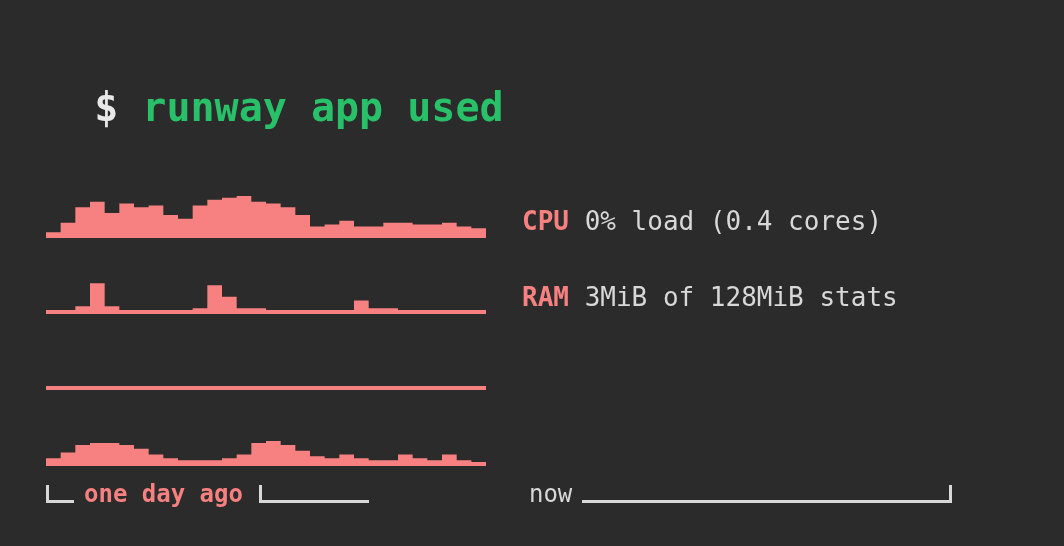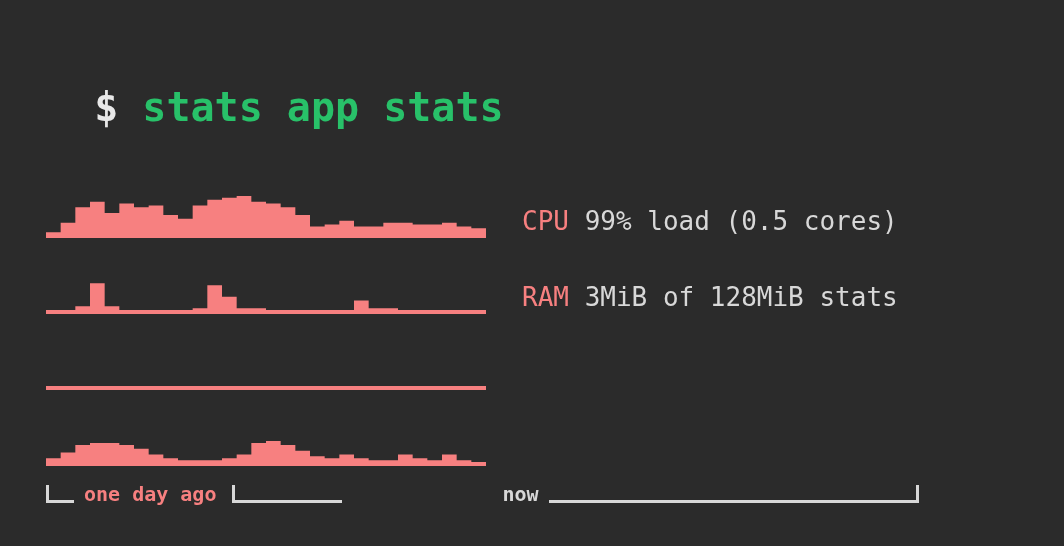--- a/index.html
+++ b/index.html
@@ -34,58 +34,58 @@
   .text-col {
     margin-left:36px;
     display:flex;
     align-items:center;
     font-size:26px;
     letter-spacing:0px;
     white-space:pre;
     line-height:1;
     padding-bottom:4px;
   }
-  .label { color:#f78080; font-weight:400; }
+  .label { color:#f78080; font-weight:700; }
   .val   { color:#d8d8d8; }
   .axis {
     margin-top:10px;
     display:flex;
     align-items:center;
-    font-size:20px;
+    font-size:24px;
     height:36px;
   }
   .axis-line {
     border-bottom:3px solid #d8d8d8;
     height:18px;
     flex:none;
   }
   .axis-line.left  { width:28px;  border-left:3px solid #d8d8d8;  margin-right:10px; }
   .axis-line.midA  { width:110px; border-left:3px solid #d8d8d8;  margin-left:16px; margin-right:10px; }
   .axis-line.midB  { flex:1; border-right:3px solid #d8d8d8; margin-left:10px; max-width:370px; }
   .axis-label-left { color:#f78080; font-weight:700; }
-  .axis-label-right{ color:#d8d8d8; font-weight:700; }
+  .axis-label-right{ color:#d8d8d8; font-weight:400; }
 </style>
 </head>
 <body>
 
 <div class="cmdline">
-  <span class="prompt">$ </span><span class="cmd">stats app stats</span>
+  <span class="prompt">$ </span><span class="cmd">runway app used</span>
 </div>
 
 <div class="stats">
 
   <div class="stat-row">
     <div class="spark-col">
       <svg class="spark" viewBox="0 0 440 48" preserveAspectRatio="none">
         <path class="area" d="M0 46 L0 42.18181818181818 L14.666666666666666 42.18181818181818 L14.666666666666666 32.63636363636364 L29.333333333333332 32.63636363636364 L29.333333333333332 17.363636363636367 L44 17.363636363636367 L44 11.636363636363633 L58.666666666666664 11.636363636363633 L58.666666666666664 23.090909090909093 L73.33333333333333 23.090909090909093 L73.33333333333333 13.545454545454547 L88 13.545454545454547 L88 17.363636363636367 L102.66666666666666 17.363636363636367 L102.66666666666666 15.454545454545453 L117.33333333333333 15.454545454545453 L117.33333333333333 25 L132 25 L132 28.818181818181817 L146.66666666666666 28.818181818181817 L146.66666666666666 15.454545454545453 L161.33333333333331 15.454545454545453 L161.33333333333331 9.727272727272727 L176 9.727272727272727 L176 7.81818181818182 L190.66666666666666 7.81818181818182 L190.66666666666666 5.9090909090909065 L205.33333333333331 5.9090909090909065 L205.33333333333331 11.636363636363633 L220 11.636363636363633 L220 13.545454545454547 L234.66666666666666 13.545454545454547 L234.66666666666666 17.363636363636367 L249.33333333333331 17.363636363636367 L249.33333333333331 25 L264 25 L264 36.45454545454545 L278.66666666666663 36.45454545454545 L278.66666666666663 34.54545454545455 L293.3333333333333 34.54545454545455 L293.3333333333333 30.727272727272727 L308 30.727272727272727 L308 36.45454545454545 L322.66666666666663 36.45454545454545 L322.66666666666663 36.45454545454545 L337.3333333333333 36.45454545454545 L337.3333333333333 32.63636363636364 L352 32.63636363636364 L352 32.63636363636364 L366.66666666666663 32.63636363636364 L366.66666666666663 34.54545454545455 L381.3333333333333 34.54545454545455 L381.3333333333333 34.54545454545455 L396 34.54545454545455 L396 32.63636363636364 L410.66666666666663 32.63636363636364 L410.66666666666663 36.45454545454545 L425.3333333333333 36.45454545454545 L425.3333333333333 38.36363636363636 L440 38.36363636363636 L440 46 Z"></path>
         <line class="base" x1="0" y1="46" x2="440" y2="46"></line>
       </svg>
     </div>
     <div class="text-col">
-      <span class="label">CPU</span><span class="val"> <span>99% load (0.5 cores)</span></span>
+      <span class="label">CPU</span><span class="val"> <span>0% load (0.4 cores)</span></span>
     </div>
   </div>
 
   <div class="stat-row">
     <div class="spark-col">
       <svg class="spark" viewBox="0 0 440 48" preserveAspectRatio="none">
         <path class="area" d="M0 46 L0 44.09090909090909 L14.666666666666666 44.09090909090909 L14.666666666666666 44.09090909090909 L29.333333333333332 44.09090909090909 L29.333333333333332 40.27272727272727 L44 40.27272727272727 L44 17.363636363636367 L58.666666666666664 17.363636363636367 L58.666666666666664 40.27272727272727 L73.33333333333333 40.27272727272727 L73.33333333333333 44.09090909090909 L88 44.09090909090909 L88 44.09090909090909 L102.66666666666666 44.09090909090909 L102.66666666666666 44.09090909090909 L117.33333333333333 44.09090909090909 L117.33333333333333 44.09090909090909 L132 44.09090909090909 L132 44.09090909090909 L146.66666666666666 44.09090909090909 L146.66666666666666 42.18181818181818 L161.33333333333331 42.18181818181818 L161.33333333333331 19.272727272727273 L176 19.272727272727273 L176 30.727272727272727 L190.66666666666666 30.727272727272727 L190.66666666666666 42.18181818181818 L205.33333333333331 42.18181818181818 L205.33333333333331 42.18181818181818 L220 42.18181818181818 L220 44.09090909090909 L234.66666666666666 44.09090909090909 L234.66666666666666 44.09090909090909 L249.33333333333331 44.09090909090909 L249.33333333333331 44.09090909090909 L264 44.09090909090909 L264 44.09090909090909 L278.66666666666663 44.09090909090909 L278.66666666666663 44.09090909090909 L293.3333333333333 44.09090909090909 L293.3333333333333 44.09090909090909 L308 44.09090909090909 L308 34.54545454545455 L322.66666666666663 34.54545454545455 L322.66666666666663 42.18181818181818 L337.3333333333333 42.18181818181818 L337.3333333333333 42.18181818181818 L352 42.18181818181818 L352 44.09090909090909 L366.66666666666663 44.09090909090909 L366.66666666666663 44.09090909090909 L381.3333333333333 44.09090909090909 L381.3333333333333 44.09090909090909 L396 44.09090909090909 L396 44.09090909090909 L410.66666666666663 44.09090909090909 L410.66666666666663 44.09090909090909 L425.3333333333333 44.09090909090909 L425.3333333333333 44.09090909090909 L440 44.09090909090909 L440 46 Z"></path>
         <line class="base" x1="0" y1="46" x2="440" y2="46"></line>
       </svg>
     </div>

